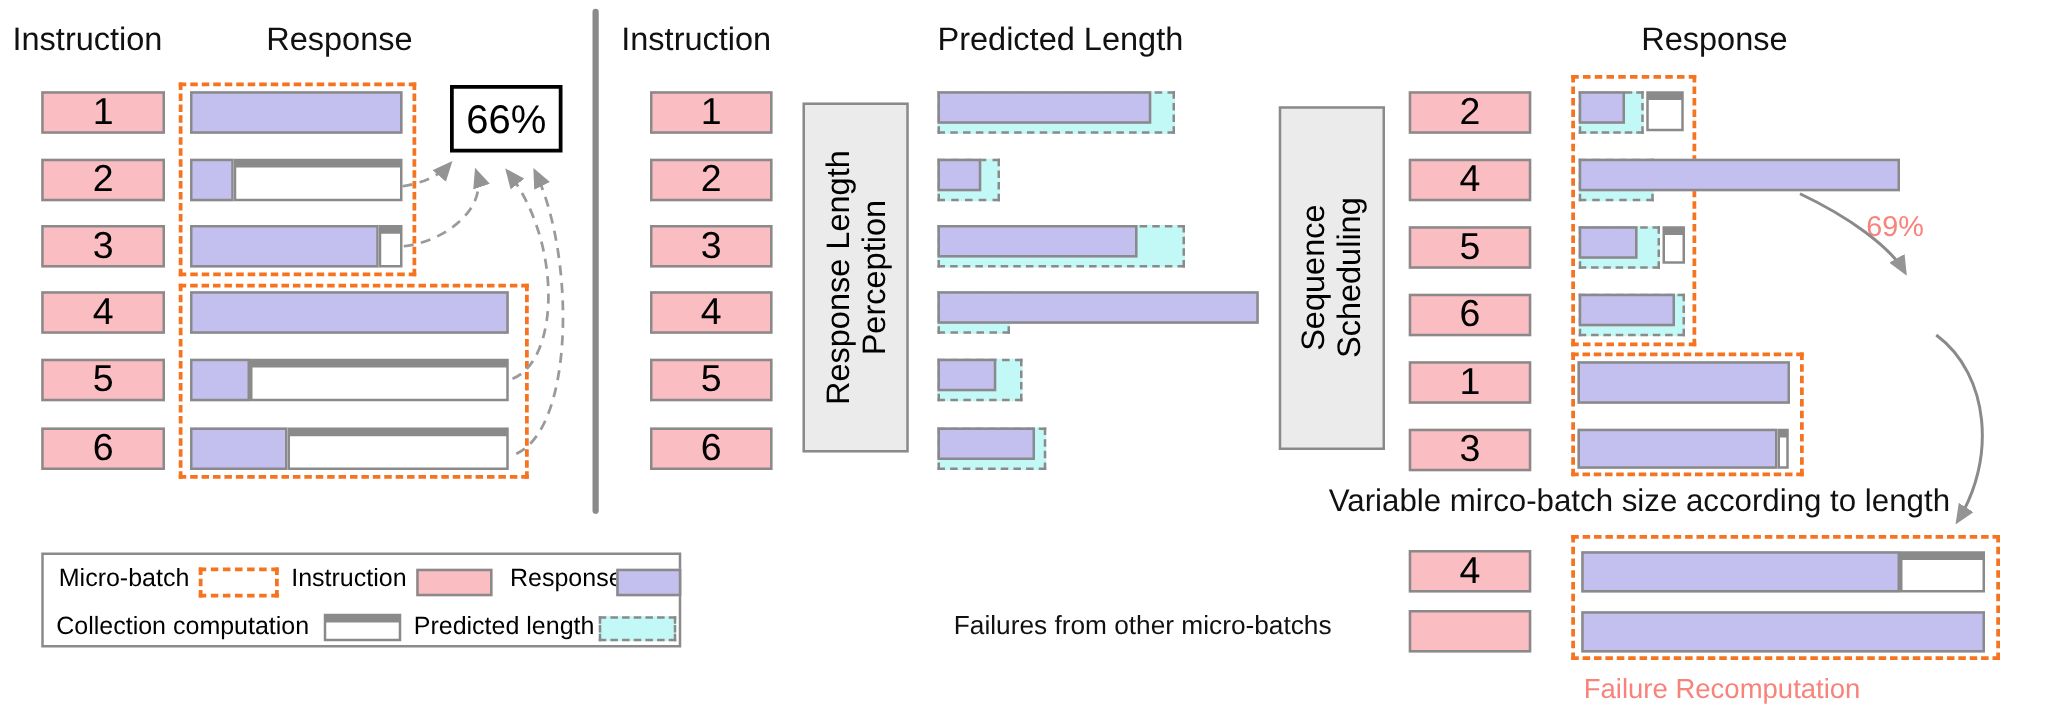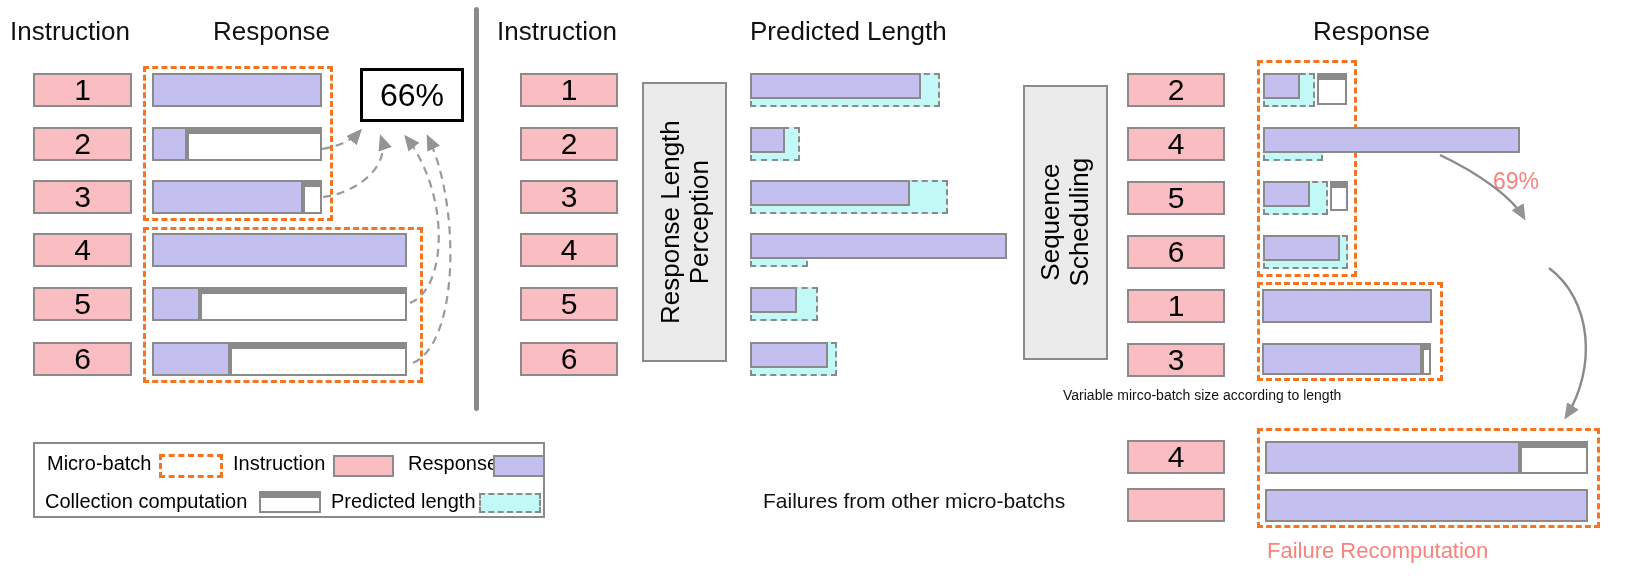--- a/index.html
+++ b/index.html
@@ -108,31 +108,31 @@
 
 <div id="text-layer" class="layer">
   <div class="divider"></div>
 
   <div class="hdr" style="left:10px;top:16px;">Instruction</div>
   <div class="hdr" style="left:213px;top:16px;">Response</div>
   <div class="hdr" style="left:497px;top:16px;">Instruction</div>
   <div class="hdr" style="left:750px;top:16px;">Predicted Length</div>
   <div class="hdr" style="left:1313px;top:16px;">Response</div>
 
-  <div class="badge" style="left:360px;top:68px;width:104px;height:54px;">66%</div>
+  <div class="badge" style="left:360px;top:68px;width:90px;height:54px;">66%</div>
 
   <div class="pbox" style="left:642px;top:82px;width:85px;height:280px;">
     <div class="rot"><span>Response Length</span><br><span>Perception</span></div>
   </div>
   <div class="pbox" style="left:1023px;top:85px;width:85px;height:275px;">
     <div class="rot"><span>Sequence</span><br><span>Scheduling</span></div>
   </div>
 
   <div class="ann salmon" style="left:1493px;top:168px;font-size:23px;">69%</div>
-  <div class="ann" style="left:1063px;top:387px;font-size:14px;">Variable mirco-batch size according to length</div>
+  <div class="ann" style="left:1063px;top:387px;font-size:25px;">Variable mirco-batch size according to length</div>
   <div class="ann" style="left:763px;top:489px;font-size:21px;">Failures from other micro-batchs</div>
   <div class="ann salmon" style="left:1267px;top:538px;">Failure Recomputation</div>
 
   <div class="legend">
     <span class="lab" style="left:12px;top:8px;">Micro-batch</span>
     <span class="sw sw-mb" style="left:124px;top:10px;width:64px;height:24px;"></span>
     <span class="lab" style="left:198px;top:8px;">Instruction</span>
     <span class="sw sw-inst" style="left:298px;top:11px;width:61px;height:22px;"></span>
     <span class="lab" style="left:373px;top:8px;">Response</span>
     <span class="sw sw-resp" style="left:458px;top:11px;width:52px;height:22px;"></span>

